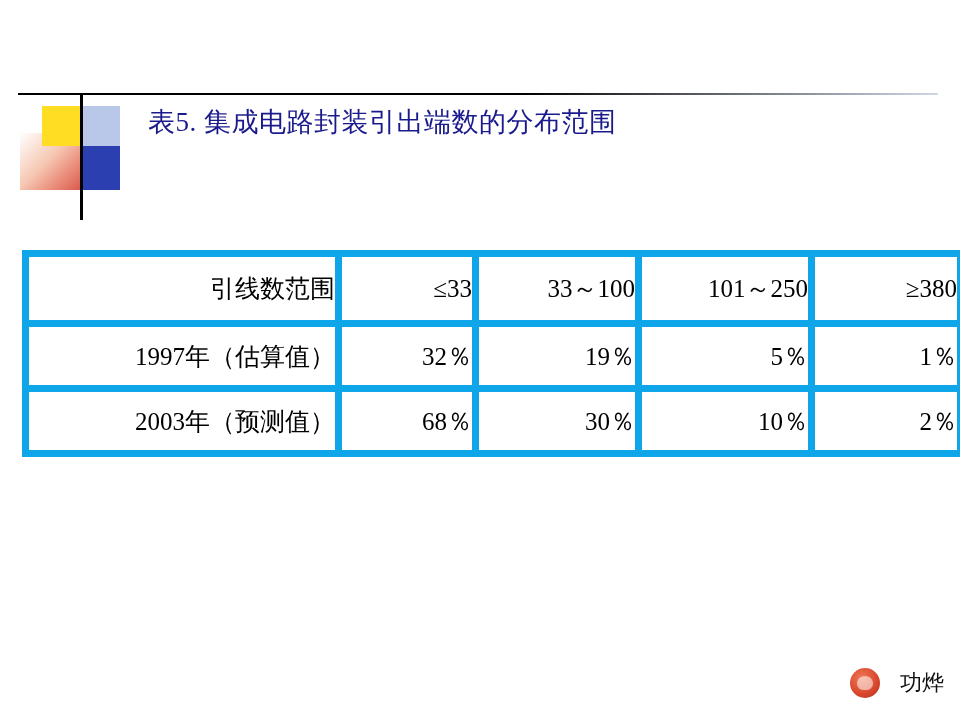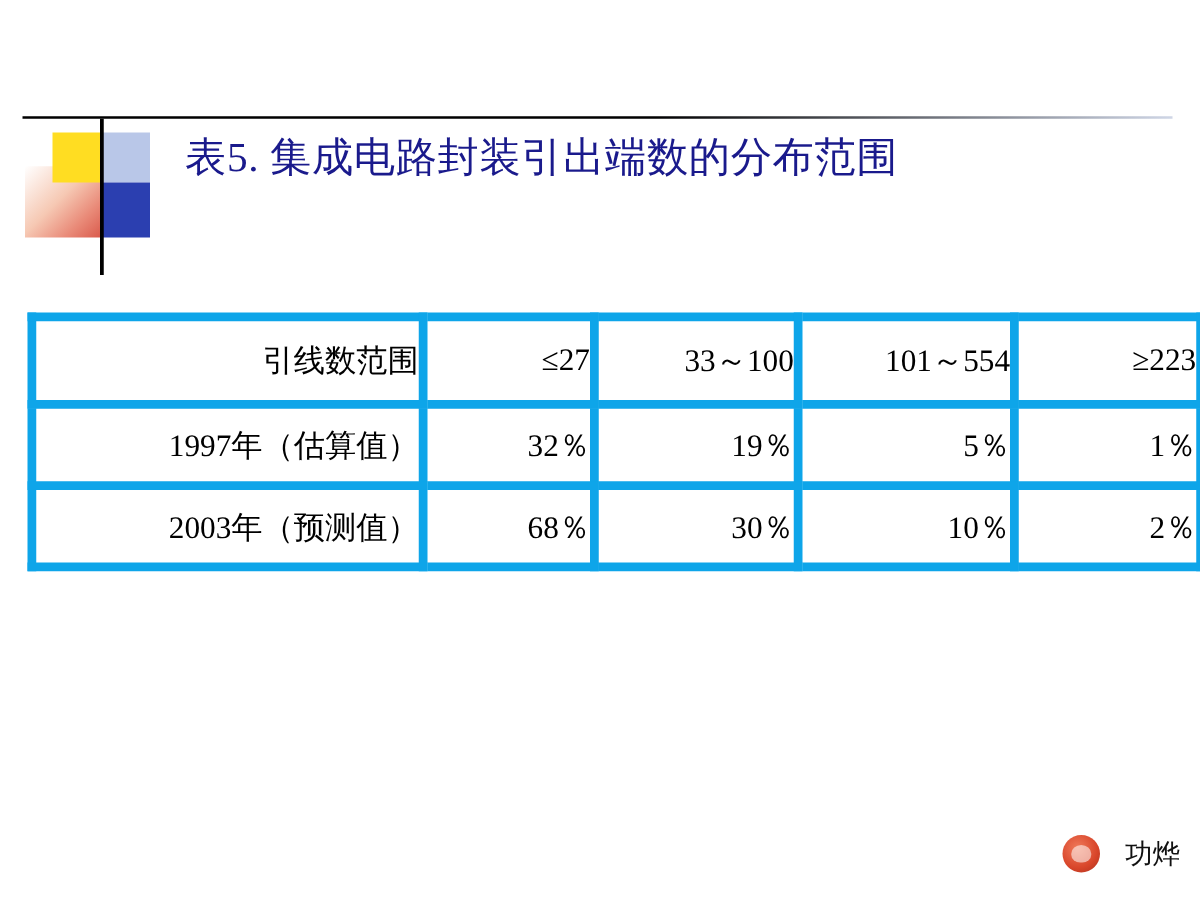--- a/index.html
+++ b/index.html
@@ -70,21 +70,21 @@
     width: 920px;
     height: 2px;
     background: linear-gradient(to right, #000000 0%, #000000 55%, #cfd6e6 100%);
   }
 
   
   .title {
     position: absolute;
     left: 148px;
     top: 104px;
-    font-size: 33px;
+    font-size: 27px;
     color: #1a1a8c;
     font-family: "Liberation Serif", serif;
     font-weight: 400;
     white-space: nowrap;
     letter-spacing: 0.5px;
   }
 
   
   .table-wrap {
     position: absolute;
@@ -161,24 +161,24 @@
 </div>
 <div class="orn-hline"></div>
 
 <div class="title">表5. 集成电路封装引出端数的分布范围</div>
 
 <div class="table-wrap">
   <table class="data">
     <tbody>
       <tr class="head-row">
         <td class="col-label head-cell">引线数范围</td>
-        <td class="col-a head-cell">≤27</td>
+        <td class="col-a head-cell">≤33</td>
         <td class="col-b head-cell">33～100</td>
-        <td class="col-c head-cell">101～554</td>
-        <td class="col-d head-cell">≥223</td>
+        <td class="col-c head-cell">101～250</td>
+        <td class="col-d head-cell">≥380</td>
       </tr>
       <tr>
         <td class="col-label row-label">1997年（估算值）</td>
         <td class="col-a">32％</td>
         <td class="col-b">19％</td>
         <td class="col-c">5％</td>
         <td class="col-d">1％</td>
       </tr>
       <tr>
         <td class="col-label row-label">2003年（预测值）</td>

